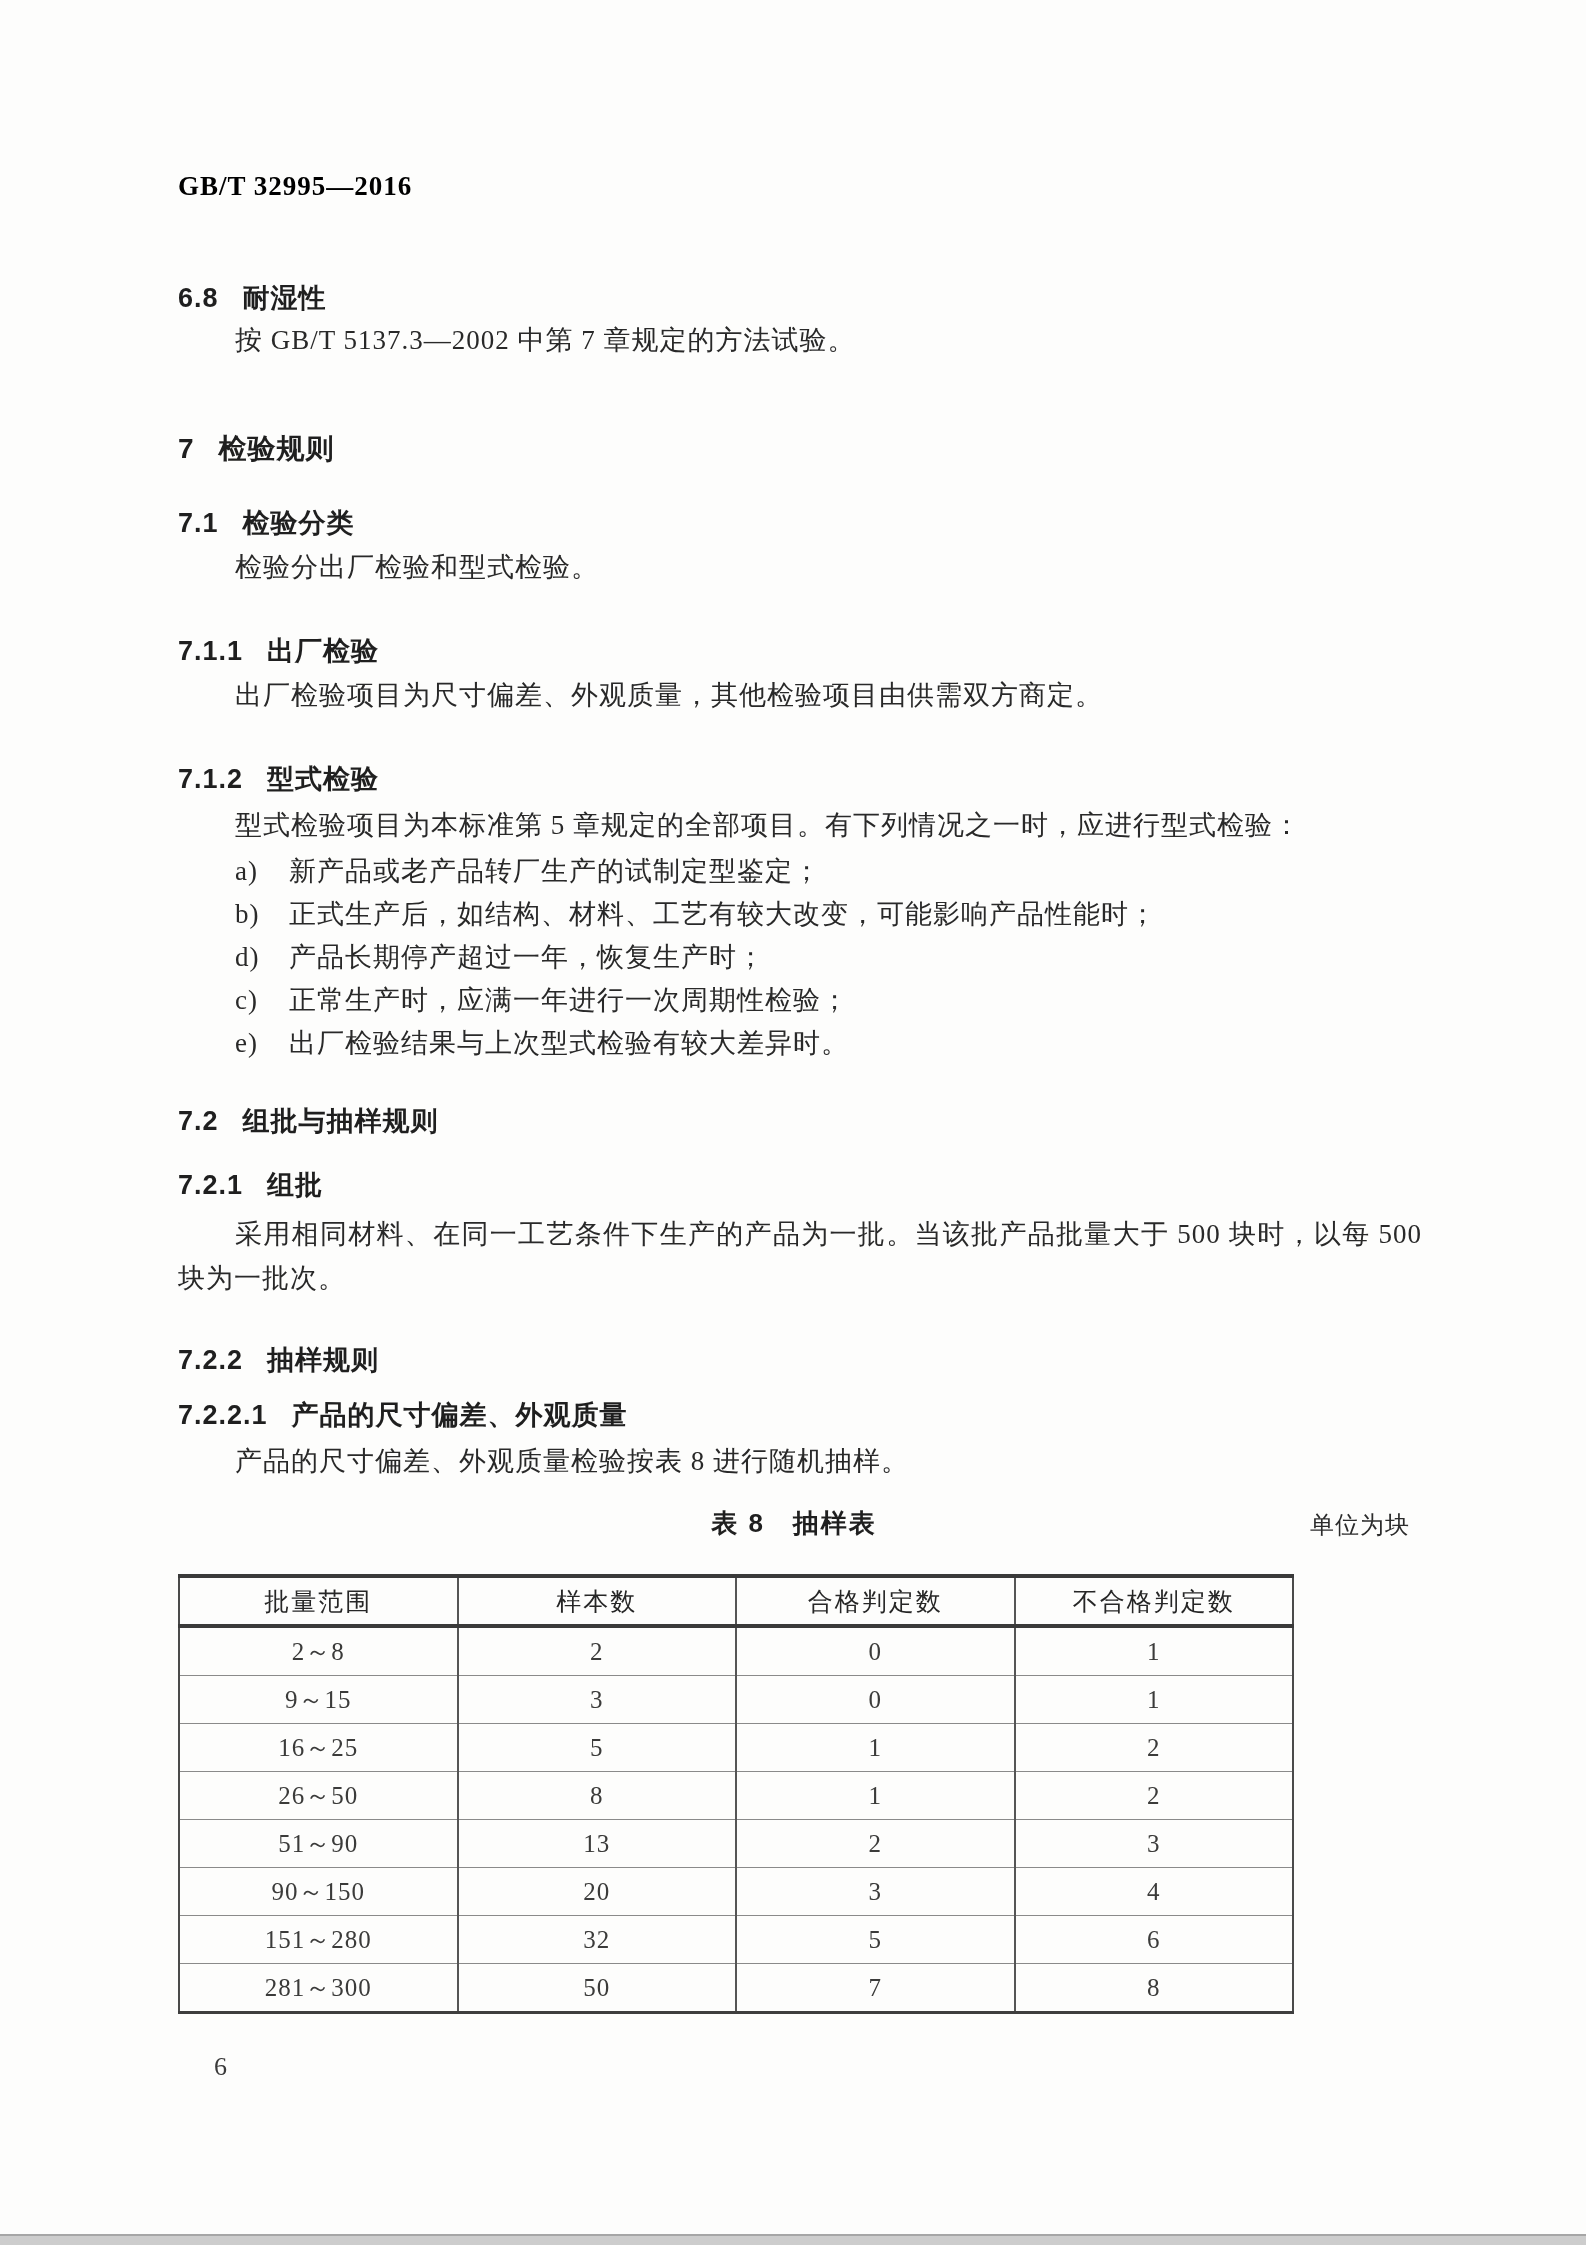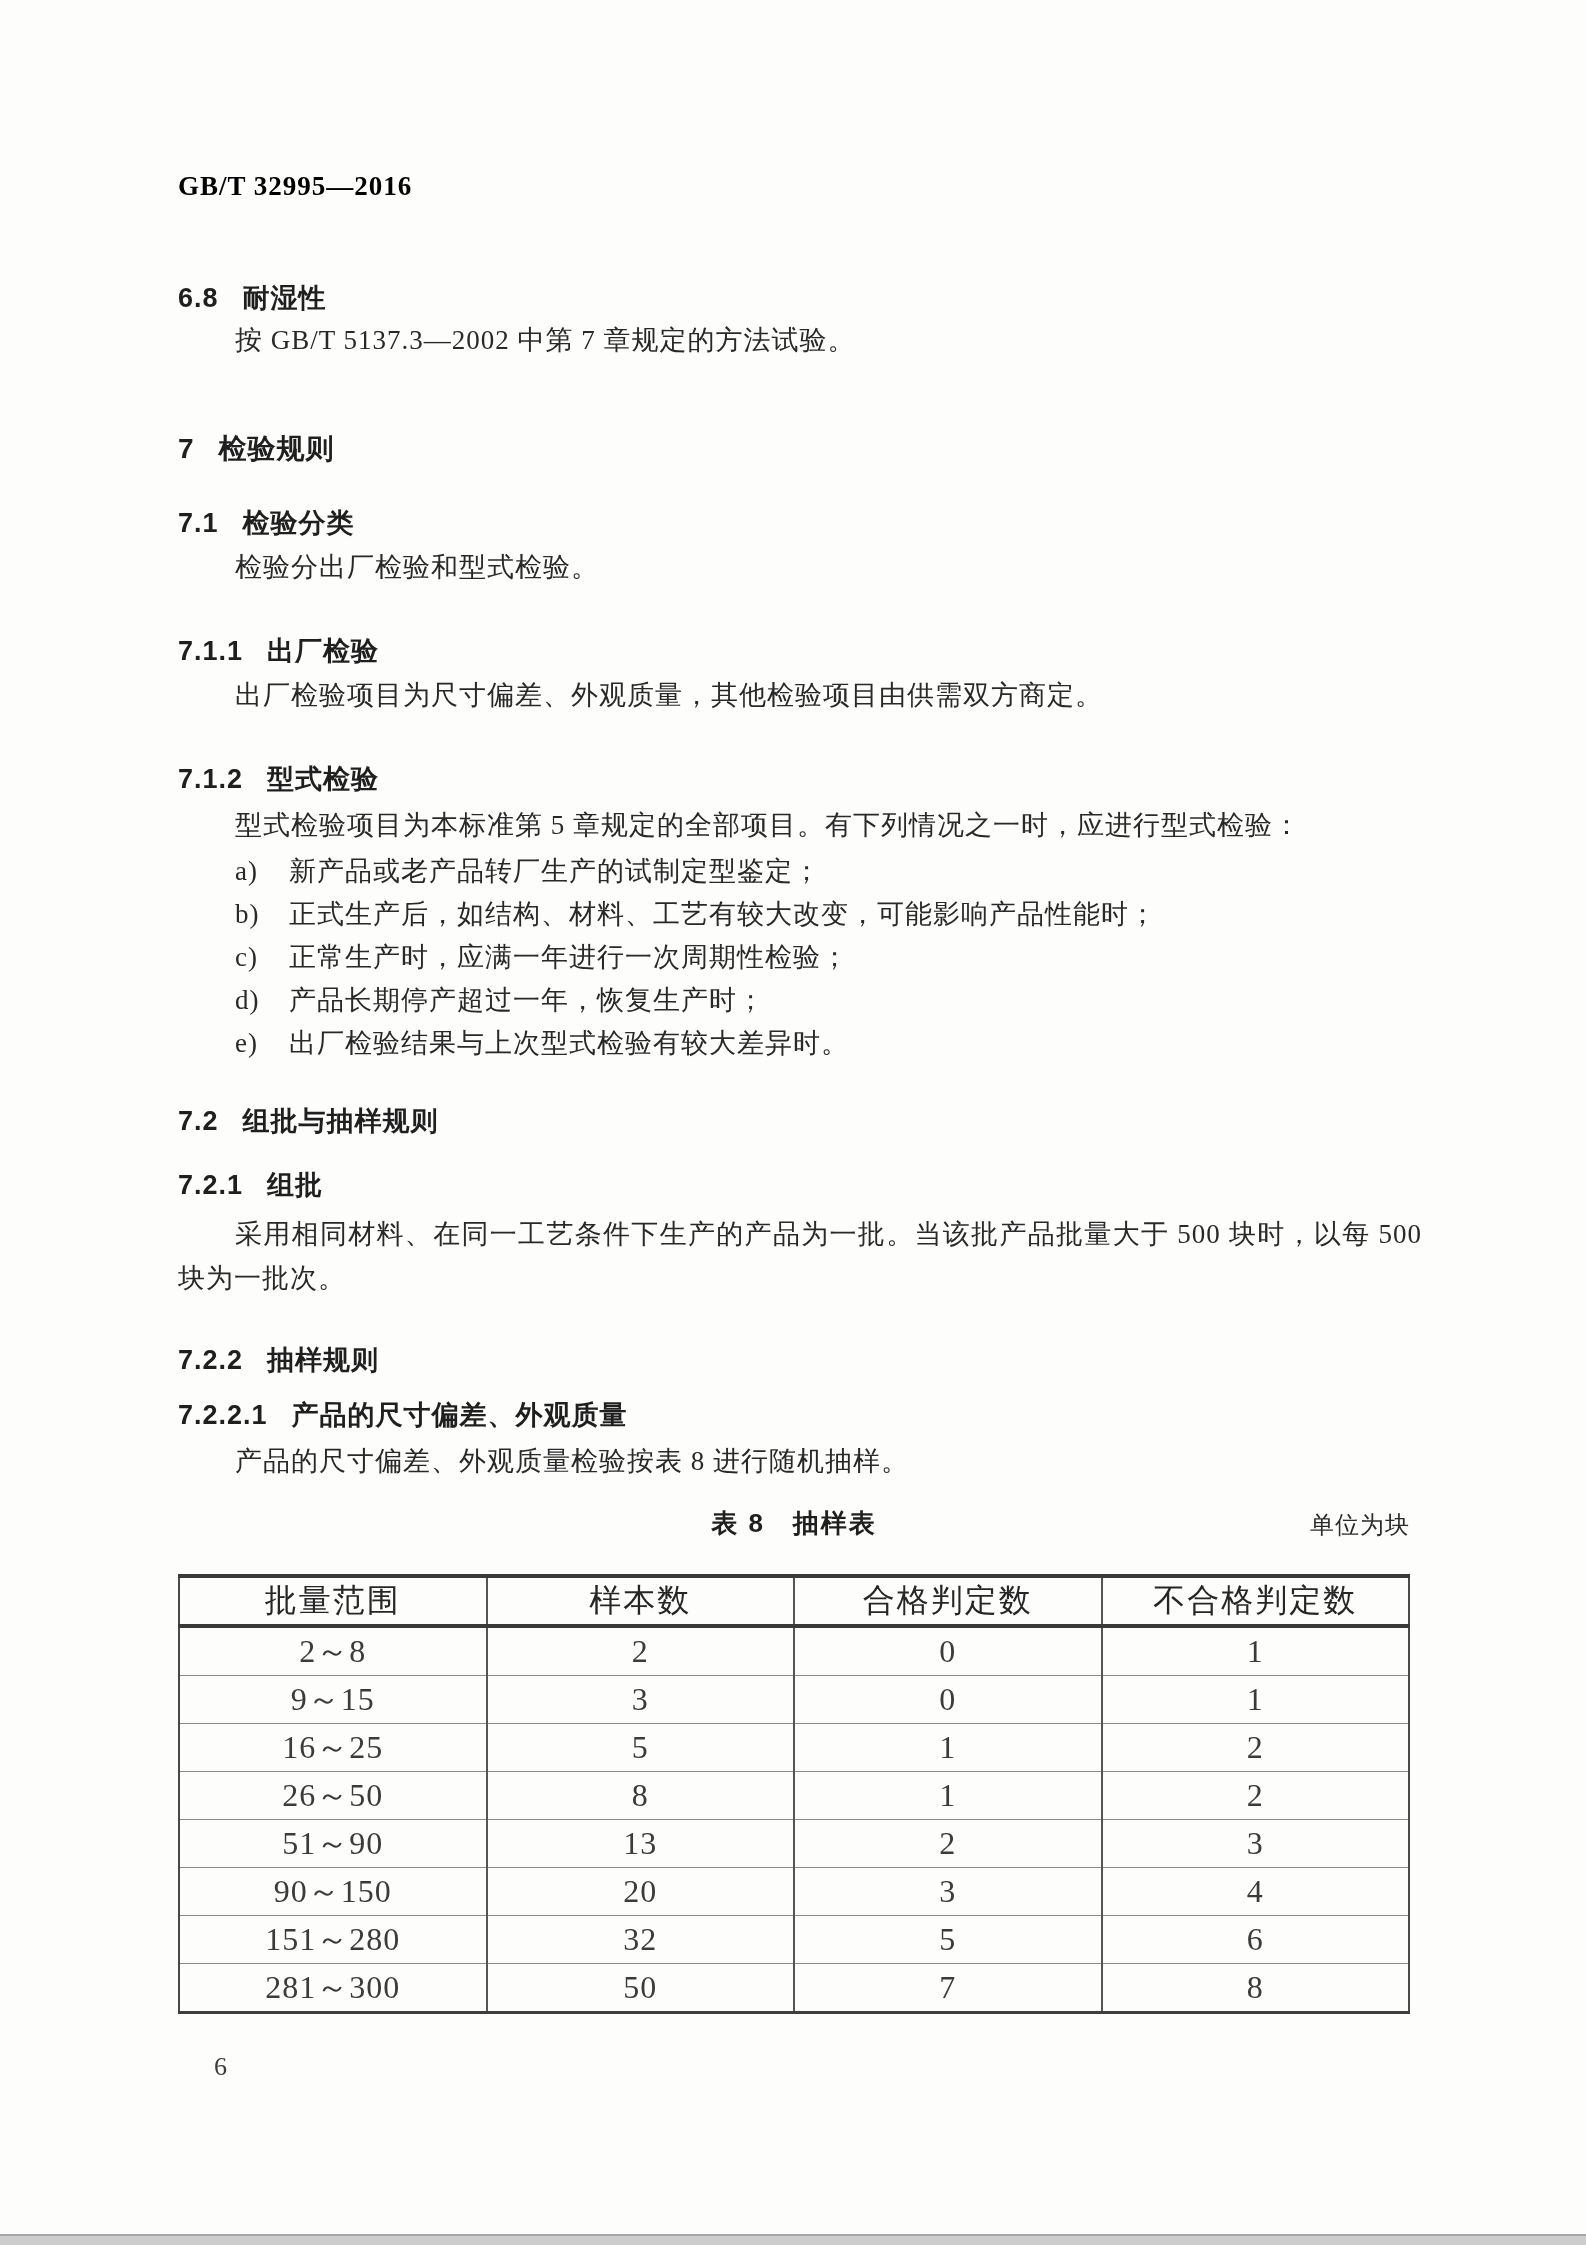--- a/index.html
+++ b/index.html
@@ -44,23 +44,23 @@
   .table-caption{
     position:absolute;left:0;right:0;text-align:center;
     font-family:"Liberation Sans","DejaVu Sans",sans-serif;
     font-weight:bold;font-size:26px;color:#1f1f1f;letter-spacing:2px;
   }
   .unit-note{
     position:absolute;right:0;top:3px;
     font-size:24px;color:#2b2b2b;letter-spacing:1px;
   }
   .sampling-table{
-    position:absolute;left:178px;top:1574px;width:1232px;
+    position:absolute;left:178px;top:1574px;width:1116px;
     border-collapse:collapse;table-layout:fixed;
-    font-size:32px;color:#30302f;
+    font-size:25px;color:#30302f;
     border-top:4px solid #3a3a3a;
     border-bottom:3px solid #3e3e3e;
     border-left:2px solid #4a4a4a;
     border-right:2px solid #4a4a4a;
   }
   .sampling-table th{
     height:44px;font-weight:normal;letter-spacing:2px;color:#262626;
     border-bottom:4px solid #3a3a3a;
     border-left:2px solid #22c55e;border-right:2px solid #555;
     text-align:center;vertical-align:middle;
@@ -106,22 +106,22 @@
   <div class="abs body-text indented" style="top:682px">出厂检验项目为尺寸偏差、外观质量，其他检验项目由供需双方商定。</div>
 
   <div class="abs heading" style="top:746px">
     <span class="h-num">7.1.2</span><span>型式检验</span>
   </div>
   <div class="abs body-text indented" style="top:812px">型式检验项目为本标准第 5 章规定的全部项目。有下列情况之一时，应进行型式检验：</div>
 
   <div class="abs cond-list">
       <div class="cond-item"><span class="cond-label">a)</span><span>新产品或老产品转厂生产的试制定型鉴定；</span></div>
       <div class="cond-item"><span class="cond-label">b)</span><span>正式生产后，如结构、材料、工艺有较大改变，可能影响产品性能时；</span></div>
+      <div class="cond-item"><span class="cond-label">d)</span><span>产品长期停产超过一年，恢复生产时；</span></div>
       <div class="cond-item"><span class="cond-label">c)</span><span>正常生产时，应满一年进行一次周期性检验；</span></div>
-      <div class="cond-item"><span class="cond-label">d)</span><span>产品长期停产超过一年，恢复生产时；</span></div>
       <div class="cond-item"><span class="cond-label">e)</span><span>出厂检验结果与上次型式检验有较大差异时。</span></div>
     </div>
 
   <div class="abs heading" style="top:1088px">
     <span class="h-num">7.2</span><span>组批与抽样规则</span>
   </div>
 
   <div class="abs heading" style="top:1152px">
     <span class="h-num">7.2.1</span><span>组批</span>
   </div>

